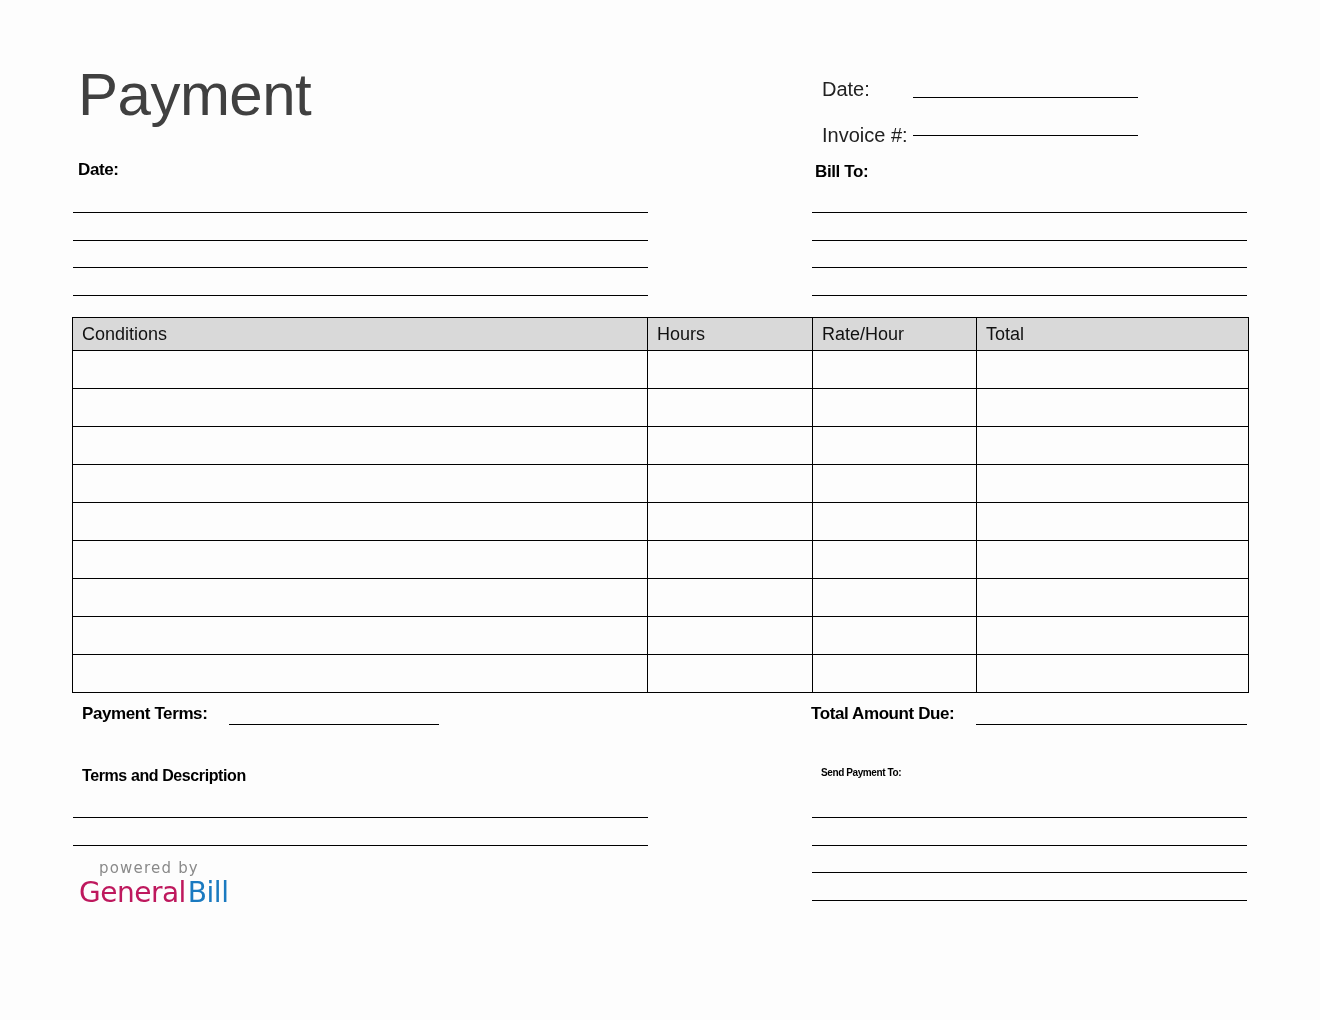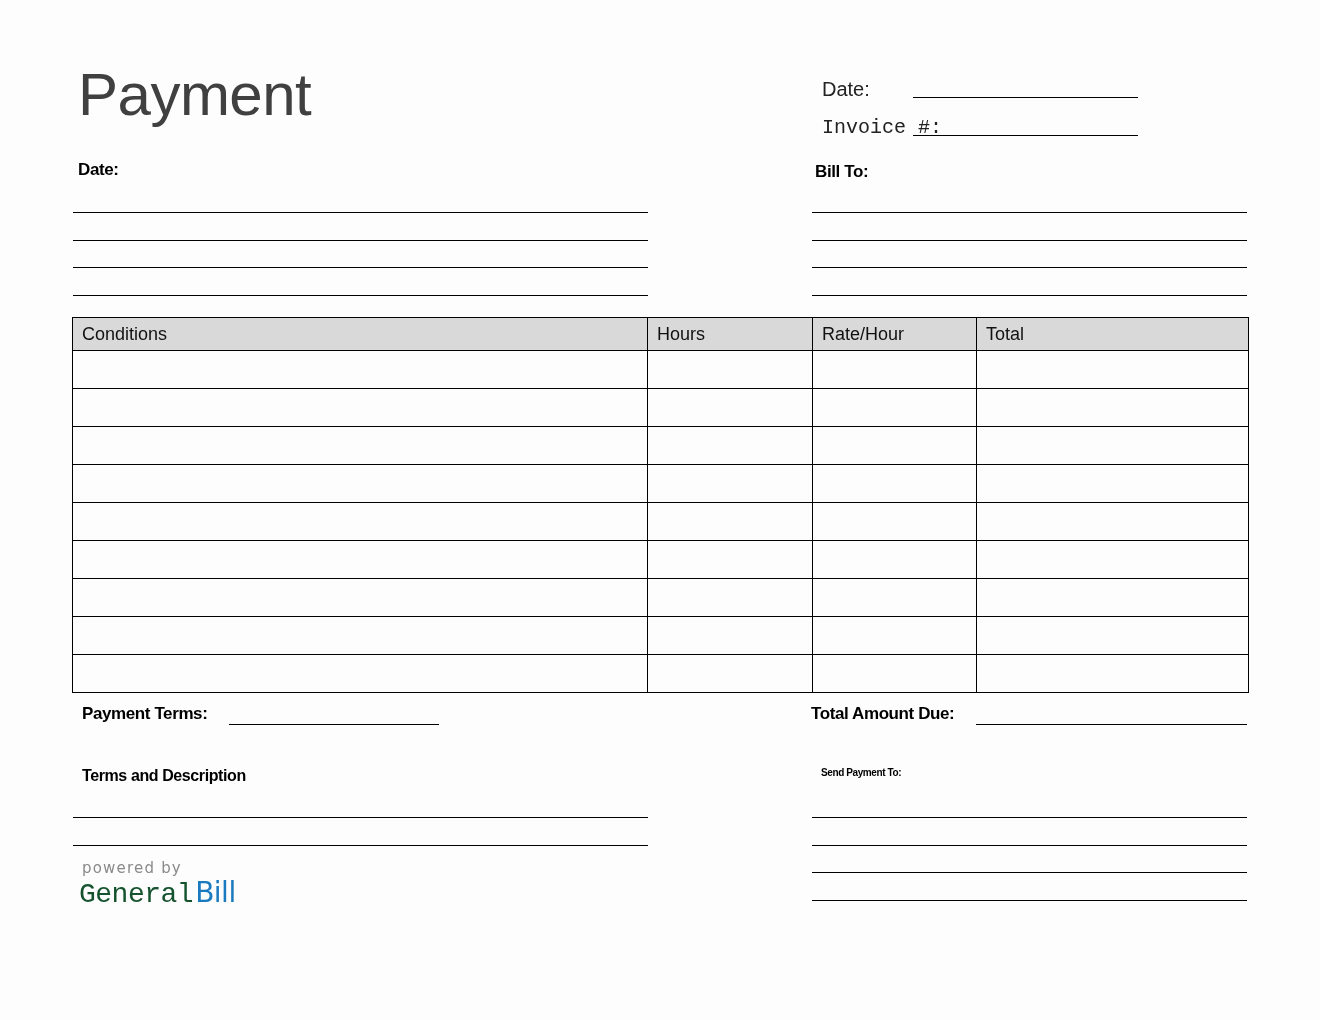--- a/index.html
+++ b/index.html
@@ -27,35 +27,35 @@
   table.items th, table.items td { border: 1px solid #000; padding: 0; }
   table.items th {
     background: #d9d9d9; height: 32px; text-align: left; font-weight: normal;
     font-size: 18px; padding-left: 9px; color: #111;
   }
   table.items td { height: 37px; }
   .cell-input {
     width: 100%; height: 100%; border: none; background: transparent; outline: none;
     font-family: "Liberation Sans", sans-serif; font-size: 15px; padding: 0 8px; box-sizing: border-box;
   }
-  .powered { left: 82px; top: 859px; font-size: 15px; color: #8a8a8a; letter-spacing: 1.2px; font-family: "DejaVu Sans", sans-serif; text-align: center; }
+  .powered { left: 99px; top: 859px; font-size: 15px; color: #8a8a8a; letter-spacing: 1.2px; font-family: "DejaVu Sans", sans-serif; text-align: center; }
   .brand { left: 79px; top: 876px; font-size: 28px; font-family: "DejaVu Sans", sans-serif; letter-spacing: -0.5px; }
-  .brand .g { color: #14532d; font-family: Liberation Mono, monospace; }
+  .brand .g { color: #be185d; }
   .brand .b { color: #1a7ac0; margin-left: 2px; }
 </style>
 </head>
 <body>
 
 <div>
 
   <div class="abs title">Payment</div>
 
   <div class="abs label-sm" style="left:822px; top:78px;">Date:</div>
   <input class="field-input" style="left: 913px; top: 75px; width: 221px;" value="">
-  <div class="abs label-sm" style="left:822px; top:116px;font-family:Liberation Mono, monospace;">Invoice #:</div>
+  <div class="abs label-sm" style="left:822px; top:124px;">Invoice #:</div>
   <input class="field-input" style="left: 913px; top: 113px; width: 221px;" value="">
 
   <div class="abs label-b" style="left:78px; top:160px;">Date:</div>
   <input class="field-input" style="left: 73px; top: 190px; width: 571px;" value="">
   <input class="field-input" style="left: 73px; top: 218px; width: 571px;" value="">
   <input class="field-input" style="left: 73px; top: 245px; width: 571px;" value="">
   <input class="field-input" style="left: 73px; top: 273px; width: 571px;" value="">
 
   <div class="abs label-b" style="left:815px; top:162px;">Bill To:</div>
   <input class="field-input" style="left: 812px; top: 190px; width: 431px;" value="">

